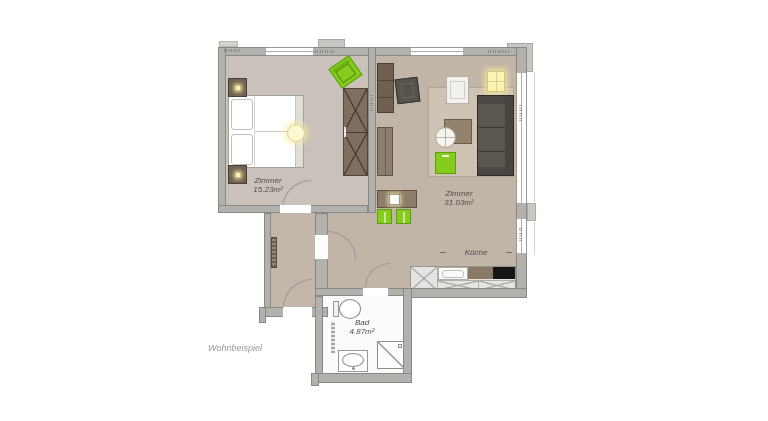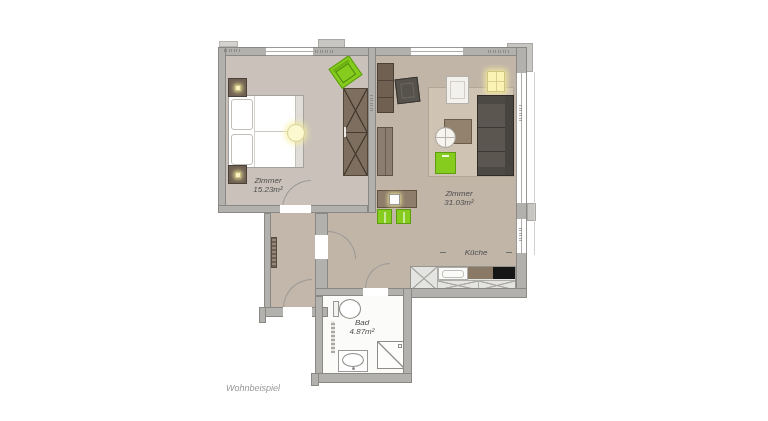--- a/index.html
+++ b/index.html
@@ -202,15 +202,15 @@
   </div>
   <div class="label" style="left:448px;top:248px;width:56px;">
     <div>Küche</div>
   </div>
   <div class="abs" style="left:440px;top:252px;width:6px;height:1px;background:#6f6d6a;z-index:7;"></div>
   <div class="abs" style="left:506px;top:252px;width:6px;height:1px;background:#6f6d6a;z-index:7;"></div>
   <div class="label" style="left:336px;top:318px;width:52px;">
     <div>Bad</div>
     <div>4.87m²</div>
   </div>
-  <div class="caption" style="left:226px;top:343px;margin-top:40px;">Wohnbeispiel</div>
+  <div class="caption" style="left:208px;top:343px;">Wohnbeispiel</div>
 
 </div>
 
 </body></html>

